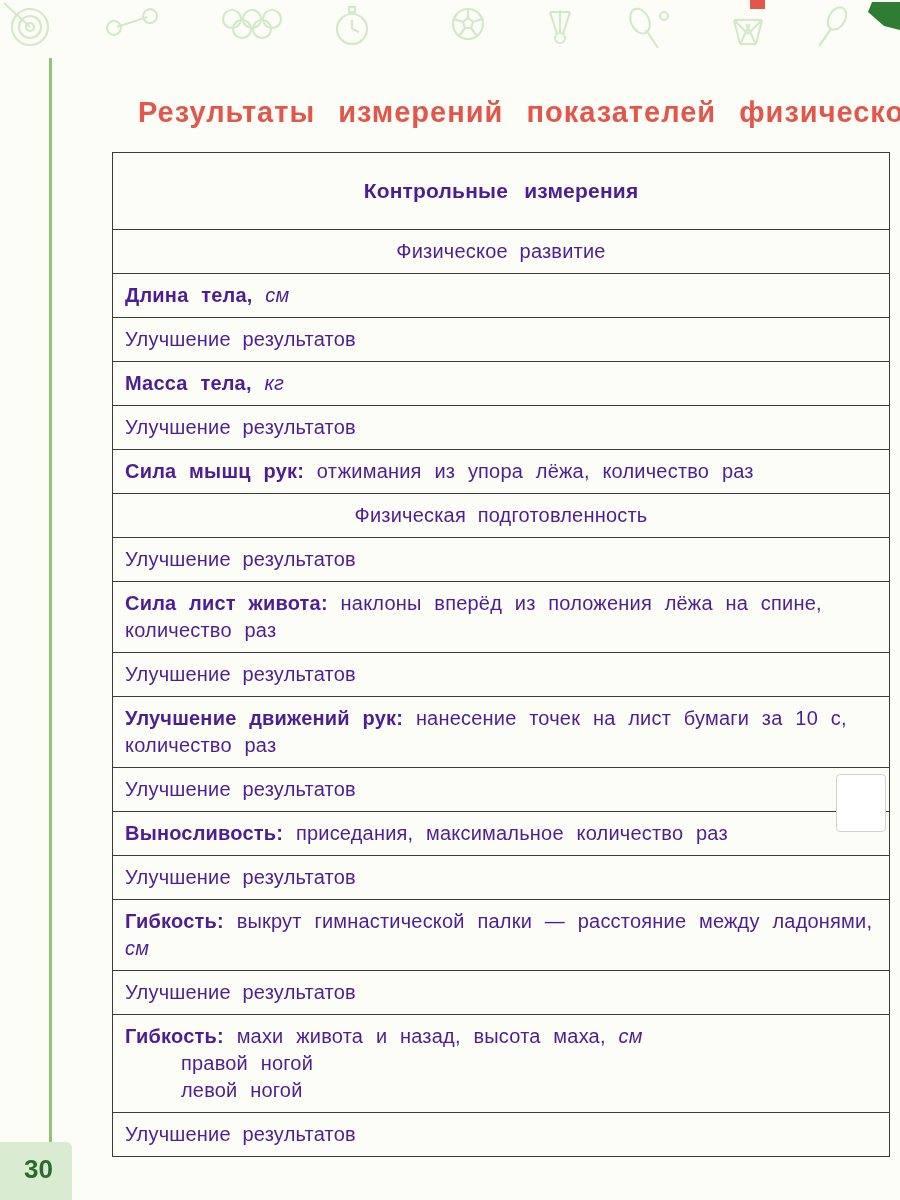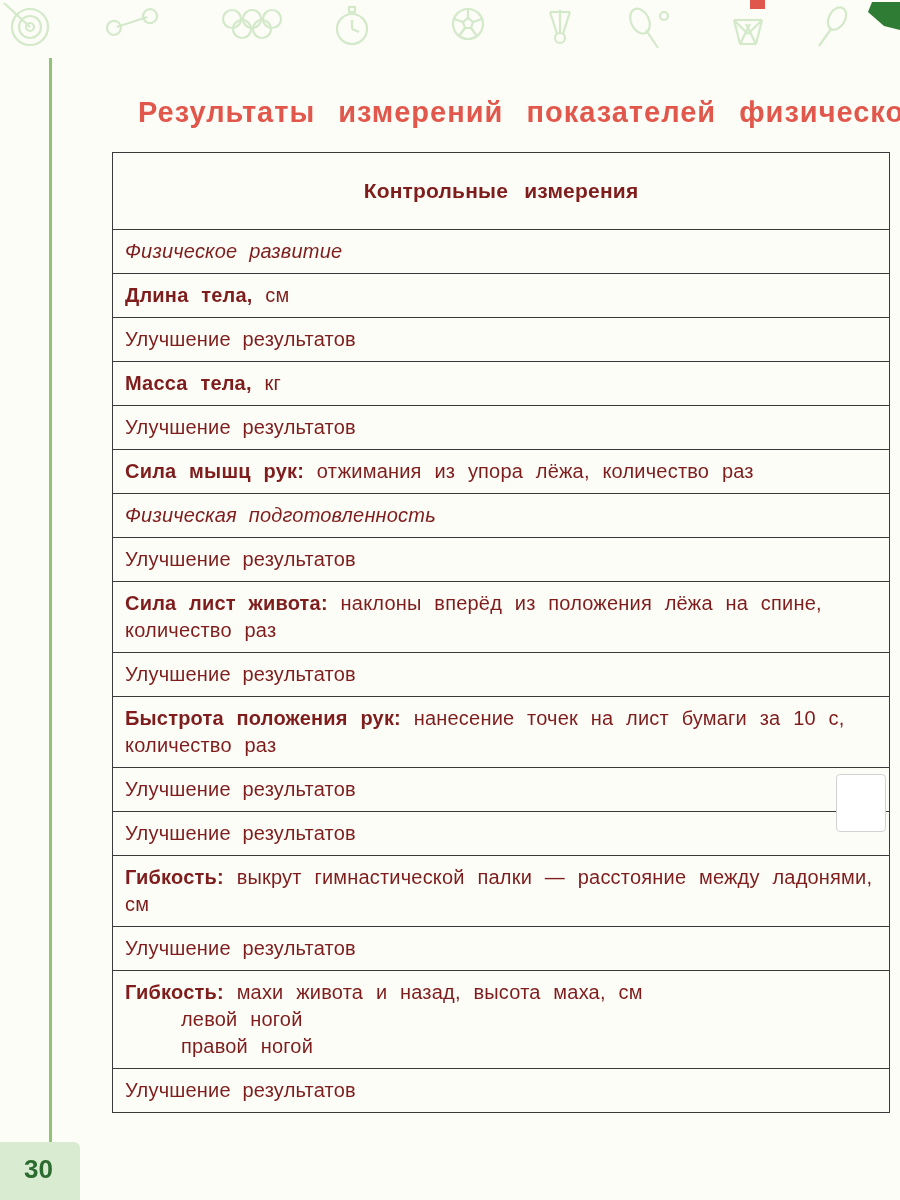--- a/index.html
+++ b/index.html
@@ -24,41 +24,41 @@
   }
   
   .mtable{
     position:absolute;left:112px;top:152px;width:776px;
     border:1.6px solid #3a3a3a;
     background:transparent;
   }
   .row{
     border-bottom:1.4px solid #3a3a3a;
     padding:8px 12px;
-    font-size:20px;line-height:1.35;color:#7f1d1d;
+    font-size:20px;line-height:1.35;color:#4c1d95;
     word-spacing:6px;letter-spacing:0.2px;
   }
   .row:last-child{border-bottom:none;}
   .row.header{
     text-align:center;font-weight:bold;font-size:21px;
     padding:24px 12px;word-spacing:10px;
   }
-  .row.section{font-style:italic;}
+  .row.section{text-align:center;}
   .row.item .b{font-weight:bold;text-align:center;}
-  .row.item .u{}
+  .row.item .u{font-style:italic;}
   .row.item{word-spacing:7px;}
   .sub{padding-left:56px;}
   
   .artifact{
     position:absolute;left:836px;top:774px;width:48px;height:56px;
     background:#ffffff;border:1.5px solid #d2d2d2;border-radius:4px;
   }
   
   .page-num-band{
-    position:absolute;left:0;bottom:0;width:80px;height:58px;
+    position:absolute;left:0;bottom:0;width:72px;height:58px;
     background:#d9ecd1;border-top-right-radius:6px;
   }
   .page-num{
     position:absolute;left:24px;top:12px;
     font-size:26px;font-weight:bold;color:#2c6b2f;
   }
 </style>
 </head>
 <body>
 
@@ -141,26 +141,27 @@
       <div class="row section">Физическое развитие</div>
       <div class="row item"><span class="b">Длина тела,</span> <span class="u">см</span></div>
       <div class="row improve">Улучшение результатов</div>
       <div class="row item"><span class="b">Масса тела,</span> <span class="u">кг</span></div>
       <div class="row improve">Улучшение результатов</div>
       <div class="row item"><span class="b">Сила мышц рук:</span> <span>отжимания из упора лёжа, количество раз</span></div>
       <div class="row section">Физическая подготовленность</div>
       <div class="row improve">Улучшение результатов</div>
       <div class="row item"><span class="b">Сила лист живота:</span> <span>наклоны вперёд из положения лёжа на спине, количество раз</span></div>
       <div class="row improve">Улучшение результатов</div>
-      <div class="row item"><span class="b">Быстрота положения рук:</span> <span>нанесение точек на лист бумаги за 10 с, количество раз</span></div>
+      <div class="row item"><span class="b">Улучшение движений рук:</span> <span>нанесение точек на лист бумаги за 10 с, количество раз</span></div>
       <div class="row improve">Улучшение результатов</div>
+      <div class="row item"><span class="b">Выносливость:</span> <span>приседания, максимальное количество раз</span></div>
       <div class="row improve">Улучшение результатов</div>
       <div class="row item"><span class="b">Гибкость:</span> <span>выкрут гимнастической палки — расстояние между ладонями,</span> <span class="u">см</span></div>
       <div class="row improve">Улучшение результатов</div>
-      <div class="row item"><span class="b">Гибкость:</span> <span>махи живота и назад, высота маха,</span> <span class="u">см</span><div class="sub">левой ногой</div><div class="sub">правой ногой</div></div>
+      <div class="row item"><span class="b">Гибкость:</span> <span>махи живота и назад, высота маха,</span> <span class="u">см</span><div class="sub">правой ногой</div><div class="sub">левой ногой</div></div>
       <div class="row improve">Улучшение результатов</div>
     </div>
 
   <div class="artifact"></div>
 
   <div class="page-num-band">
     <span class="page-num">30</span>
   </div>
 </div>
 

